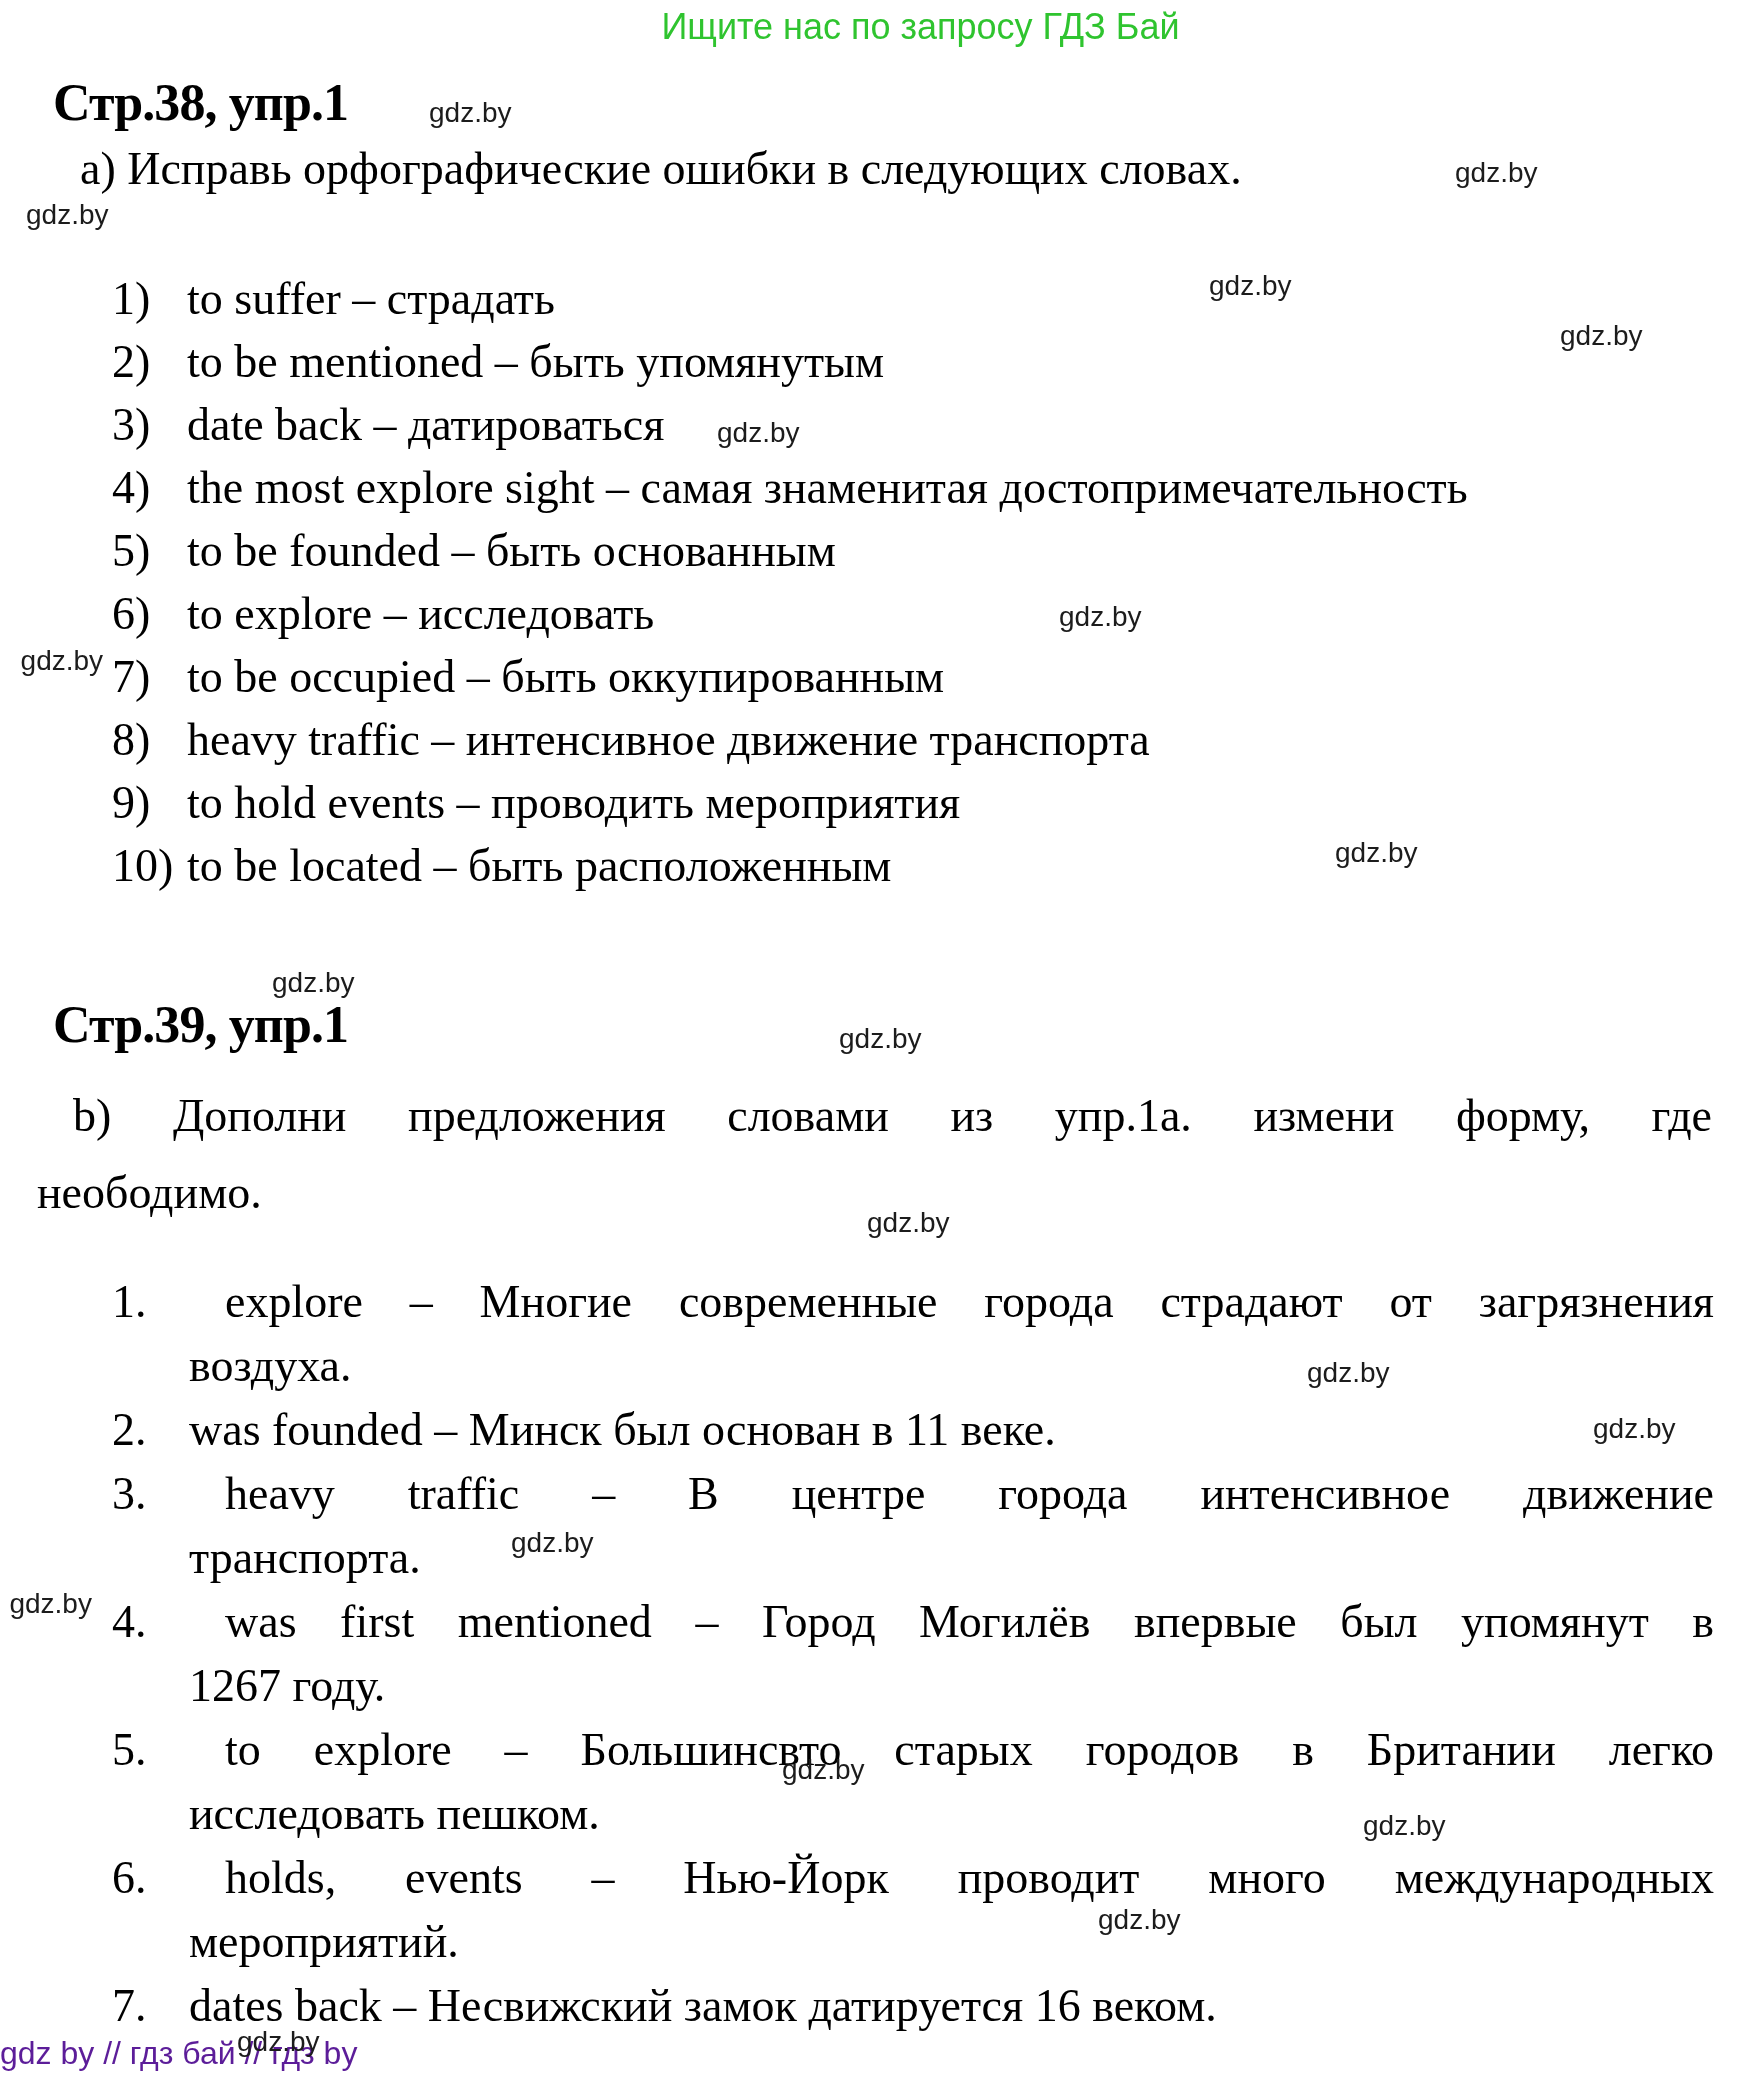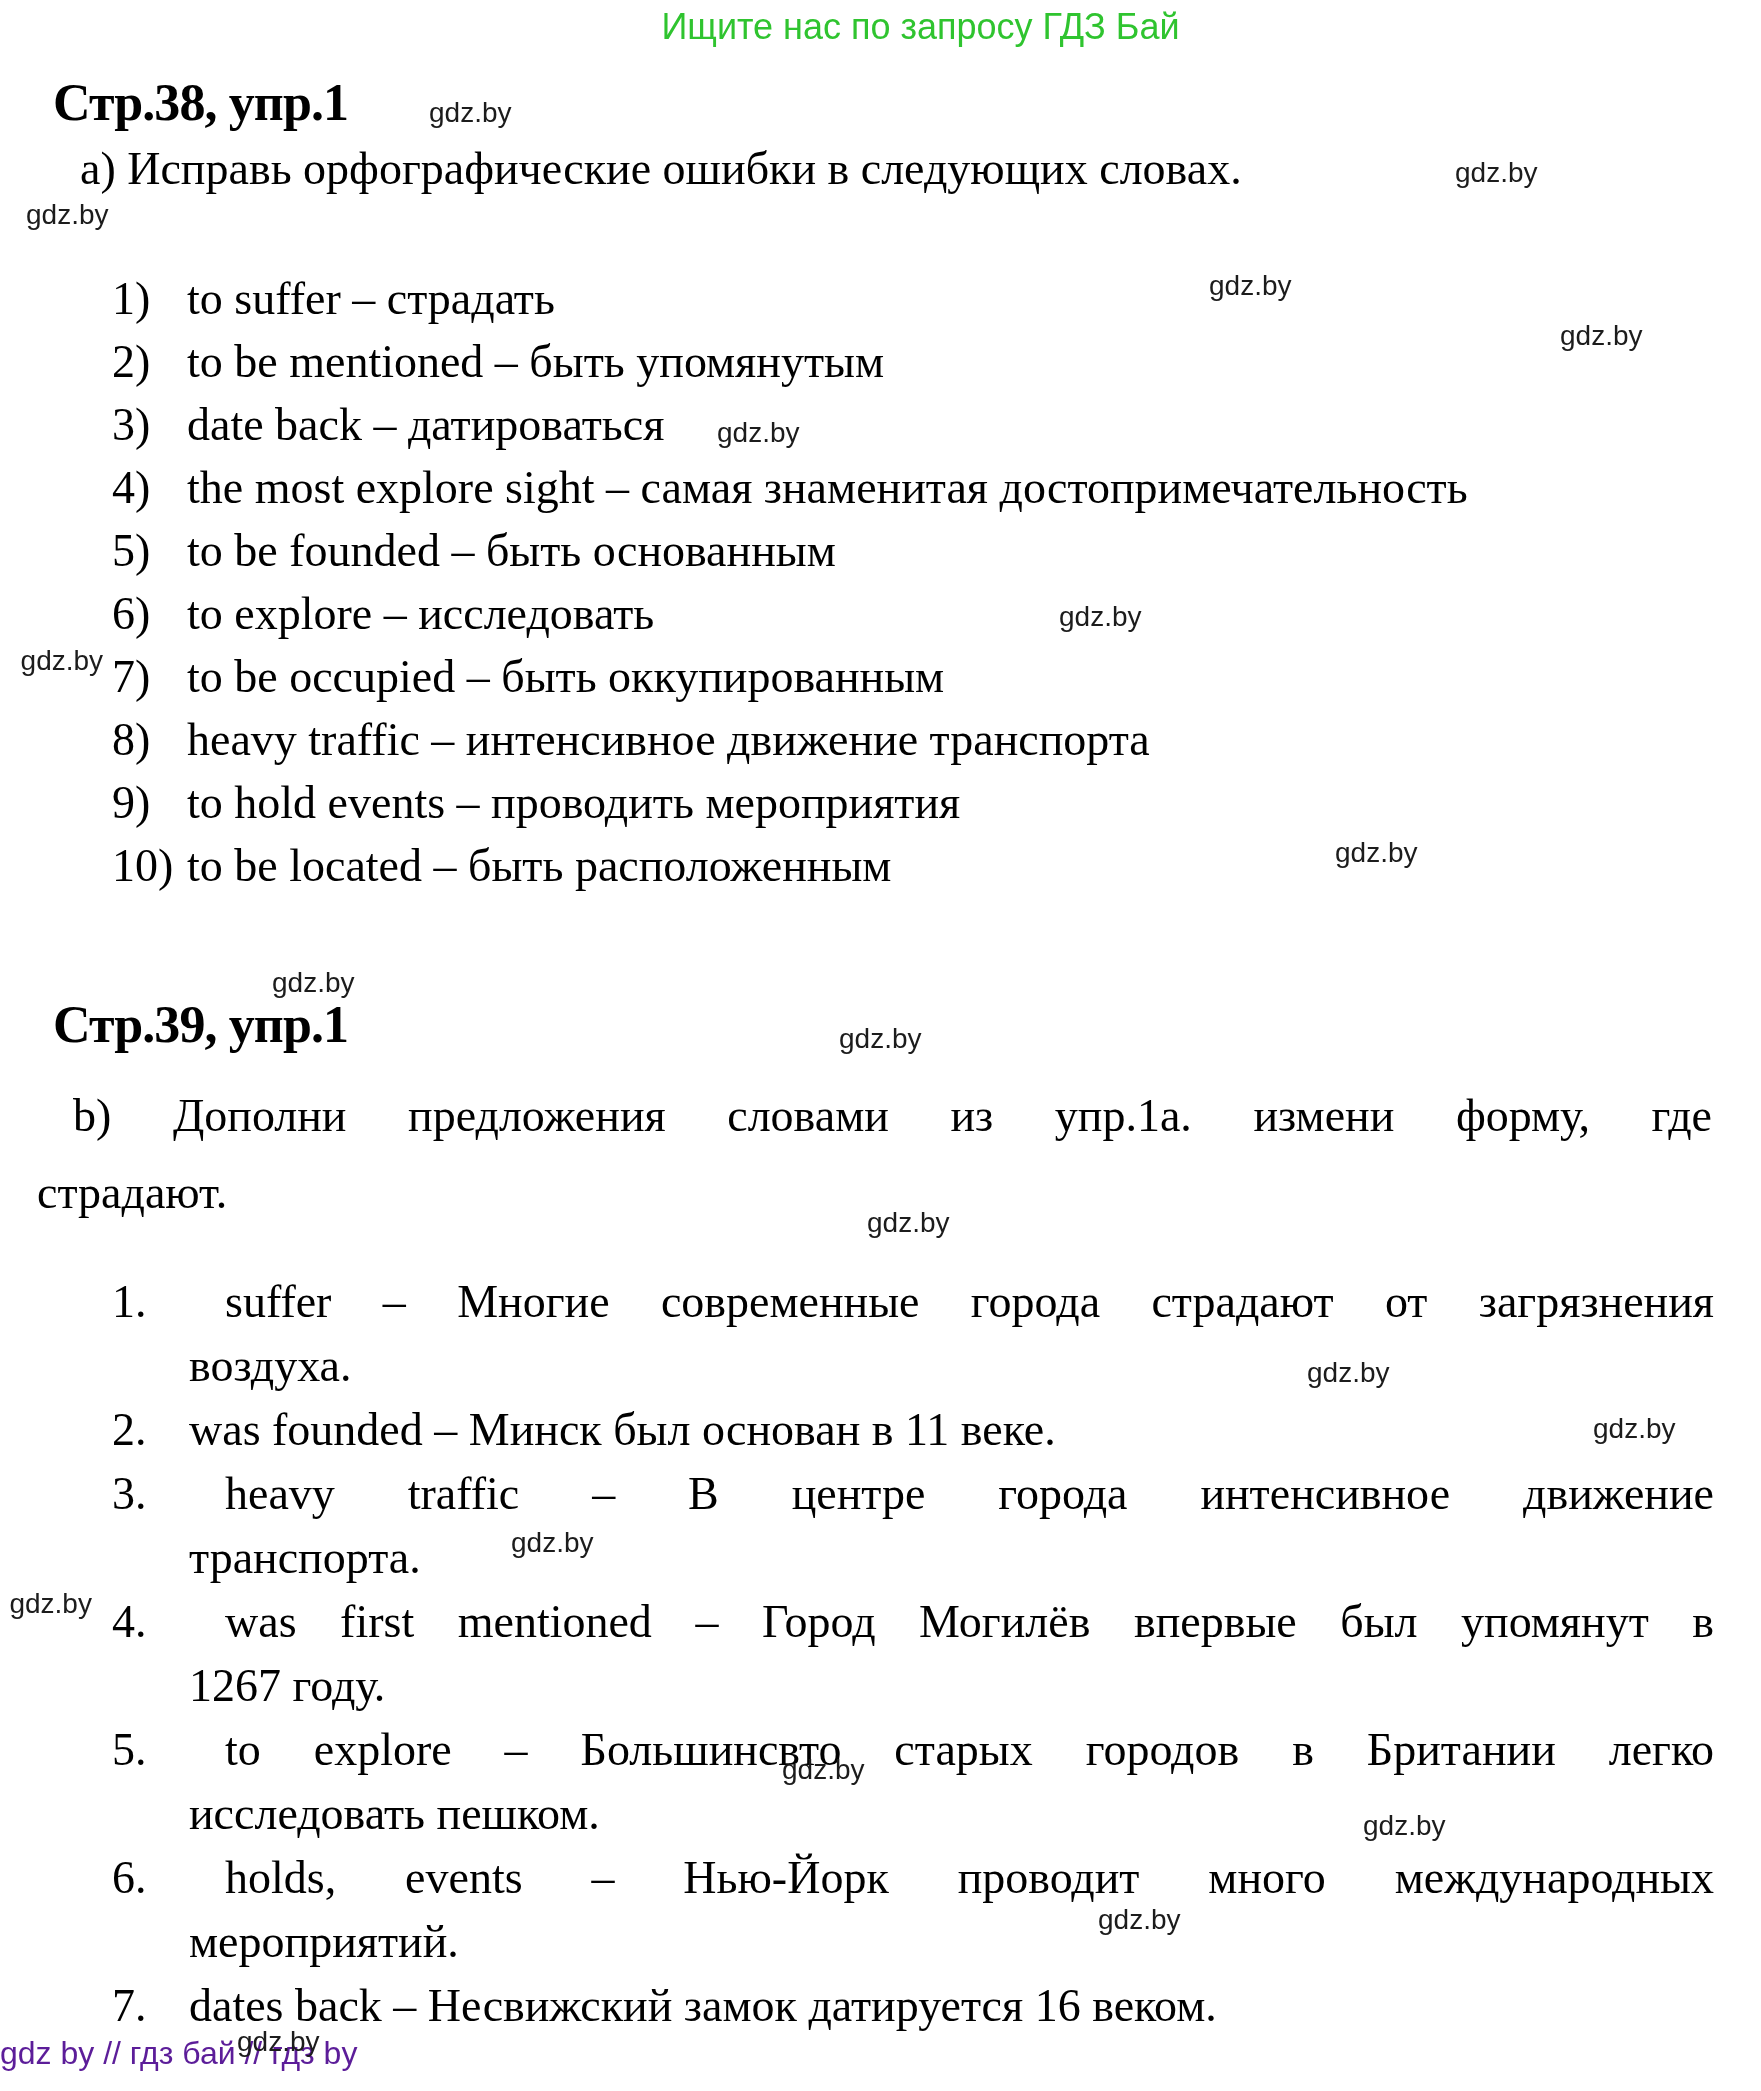--- a/index.html
+++ b/index.html
@@ -113,28 +113,28 @@
       <div class="a-item">
         <span class="num">10)</span>
         <span class="txt">to be located – быть расположенным</span>
       </div>
     </div>
 
   <div class="h-title h-b">Стр.39, упр.1</div>
 
   <div class="intro-b">
     <div class="line stretch">b) Дополни предложения словами из упр.1а. измени форму, где</div>
-    <div class="line">страдают.</div>
+    <div class="line">неободимо.</div>
   </div>
 
   <div class="list-b">
       <div class="b-item">
         <span class="num">1.</span>
         <div class="content">
-          <div class="line stretch">suffer – Многие современные города страдают от загрязнения</div>
+          <div class="line stretch">explore – Многие современные города страдают от загрязнения</div>
           <div class="line">воздуха.</div>
         </div>
       </div>
       <div class="b-item">
         <span class="num">2.</span>
         <div class="content">
           <div class="line">was founded – Минск был основан в 11 веке.</div>
         </div>
       </div>
       <div class="b-item">

